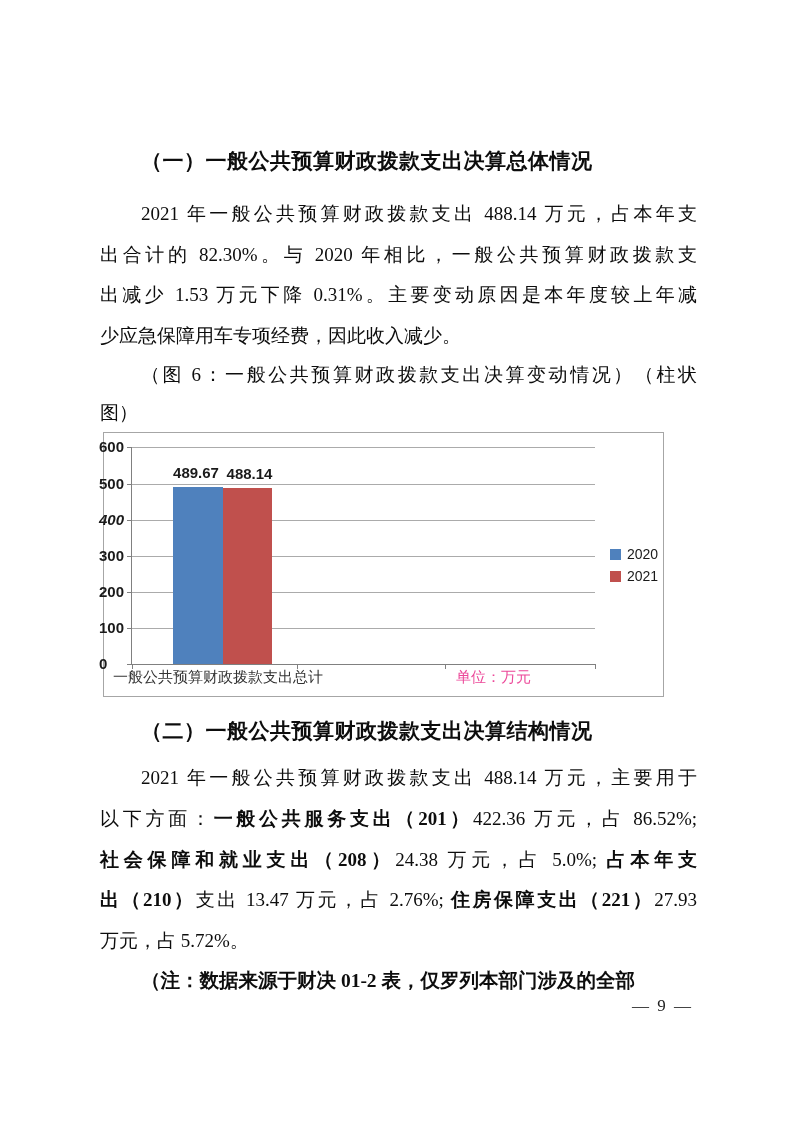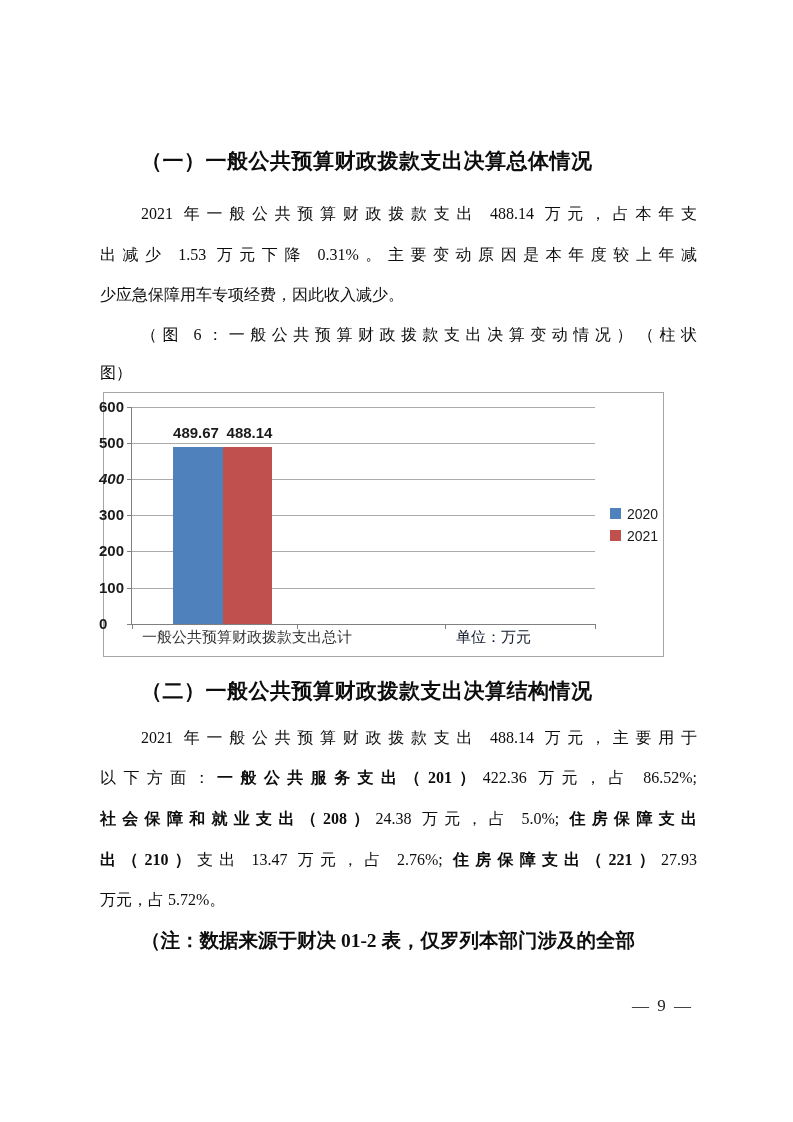--- a/index.html
+++ b/index.html
@@ -23,21 +23,21 @@
     line-height:30px;
     padding-left:41px;
     letter-spacing:0.5px;
   }
   .h1x{margin-top:146px;}
   .h2x{margin-top:19px;}
   .para{margin:0;}
   .p1{margin-top:18px;}
   .p2{margin-top:12px;}
   .line{
-    font-size:16px;
+    font-size:19px;
     line-height:40.6px;
     white-space:nowrap;
   }
   .just{
     white-space:normal;
     text-align:justify;
     text-align-last:justify;
     text-justify:inter-character;
   }
   .indent{text-indent:41px;}
@@ -105,28 +105,27 @@
     font-size:15px;
     font-weight:600;
     white-space:nowrap;
   }
   .cat-label{
     position:absolute;
     left:9px;top:235px;
     font-size:15px;
     white-space:nowrap;
     color:#333;
-    margin-left:29px;
   }
   .unit-label{
     position:absolute;
     left:352px;top:235px;
     font-size:15px;
     white-space:nowrap;
-    color:#0f172a;
+    color:#ec4899;
   }
   .legend{
     position:absolute;
     left:506px;top:110px;
   }
   .legend-row{
     display:flex;
     align-items:center;
     height:22px;
   }
@@ -143,20 +142,21 @@
 </head>
 <body>
 
 <div class="page">
   <div class="content">
 
     <div class="h-sec h1x">（一）一般公共预算财政拨款支出决算总体情况</div>
 
     <div class="para p1">
       <div class="line just indent">2021 年一般公共预算财政拨款支出 488.14 万元，占本年支</div>
+      <div class="line just">出合计的 82.30%。与 2020 年相比，一般公共预算财政拨款支</div>
       <div class="line just">出减少 1.53 万元下降 0.31%。主要变动原因是本年度较上年减</div>
       <div class="line">少应急保障用车专项经费，因此收入减少。</div>
     </div>
 
     <div class="para cap">
       <div class="line just indent">（图 6：一般公共预算财政拨款支出决算变动情况）（柱状</div>
       <div class="line">图）</div>
     </div>
 
     <div class="chart">
@@ -202,21 +202,21 @@
             <span class="legend-label">2021</span>
           </div>
         </div>
     </div>
 
     <div class="h-sec h2x">（二）一般公共预算财政拨款支出决算结构情况</div>
 
     <div class="para p2">
       <div class="line just indent">2021 年一般公共预算财政拨款支出 488.14 万元，主要用于</div>
       <div class="line just"><span>以下方面：</span><span class="b">一般公共服务支出（201）</span><span>422.36 万元，占 86.52%;</span></div>
-      <div class="line just"><span class="b">社会保障和就业支出（208）</span><span>24.38 万元，占 5.0%; </span><span class="b">住房保障支出</span></div>
+      <div class="line just"><span class="b">社会保障和就业支出（208）</span><span>24.38 万元，占 5.0%; </span><span class="b">占本年支</span></div>
       <div class="line just"><span class="b">出（210）</span><span>支出 13.47 万元，占 2.76%; </span><span class="b">住房保障支出（221）</span><span>27.93</span></div>
       <div class="line">万元，占 5.72%。</div>
     </div>
 
     <div class="note-line indent">（注：数据来源于财决 01-2 表，仅罗列本部门涉及的全部</div>
 
   </div>
 
   <div class="page-number">— 9 —</div>
 </div>

